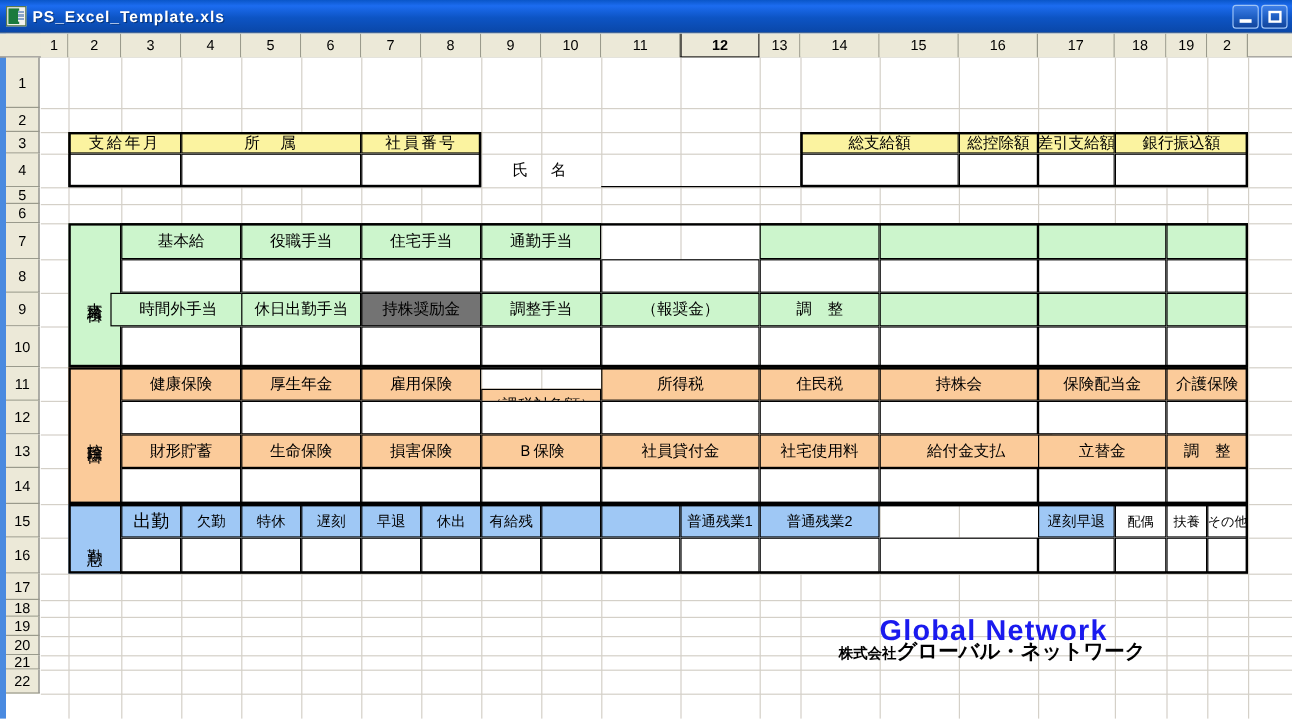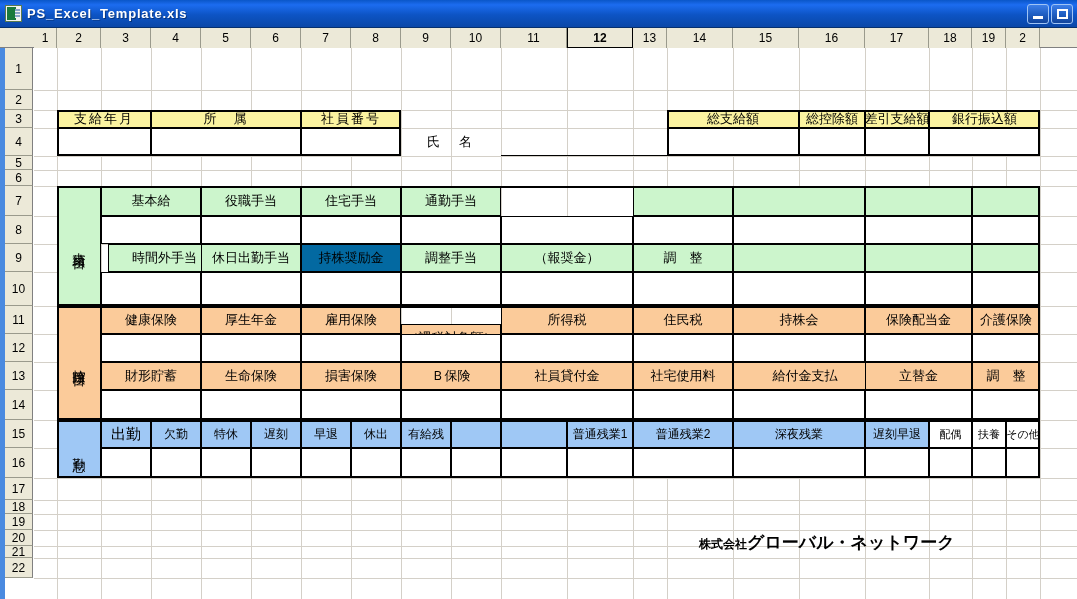--- a/index.html
+++ b/index.html
@@ -284,25 +284,25 @@
       <div class="box t-t t-b t-l t-r" style="left: 367px; top: 168px; width: 100px; height: 28px; background: rgb(255, 255, 255);"></div>
       <div class="box t-t t-b t-l t-r" style="left: 467px; top: 168px; width: 132px; height: 28px; background: rgb(255, 255, 255);"></div>
       <div class="box t-t t-b t-l t-r" style="left: 599px; top: 138px; width: 100px; height: 30px; background: rgb(204, 245, 204);"></div>
       <div class="box t-t t-b t-l t-r" style="left: 599px; top: 168px; width: 100px; height: 28px; background: rgb(255, 255, 255);"></div>
       <div class="box t-t t-b t-l t-r" style="left: 699px; top: 138px; width: 132px; height: 30px; background: rgb(204, 245, 204);"></div>
       <div class="box t-t t-b t-l t-r" style="left: 699px; top: 168px; width: 132px; height: 28px; background: rgb(255, 255, 255);"></div>
       <div class="box t-t t-b t-l t-r" style="left: 831px; top: 138px; width: 107px; height: 30px; background: rgb(204, 245, 204);"></div>
       <div class="box t-t t-b t-l t-r" style="left: 831px; top: 168px; width: 107px; height: 28px; background: rgb(255, 255, 255);"></div>
       <div class="box t-t t-b t-l t-r" style="left: 938px; top: 138px; width: 68px; height: 30px; background: rgb(204, 245, 204);"></div>
       <div class="box t-t t-b t-l t-r" style="left: 938px; top: 168px; width: 68px; height: 28px; background: rgb(255, 255, 255);"></div>
-      <div class="box t-t t-b t-l t-r" style="left: 74px; top: 196px; width: 113px; height: 28px; background: rgb(204, 245, 204);">時間外手当</div>
+      <div class="box t-t t-b t-l t-r" style="left: 58px; top: 196px; width: 113px; height: 28px; background: rgb(204, 245, 204);">時間外手当</div>
       <div class="box t-t t-b t-l t-r" style="left: 67px; top: 224px; width: 100px; height: 34px; background: rgb(255, 255, 255);"></div>
       <div class="box t-t t-b t-l t-r" style="left: 167px; top: 196px; width: 100px; height: 28px; background: rgb(204, 245, 204);">休日出勤手当</div>
       <div class="box t-t t-b t-l t-r" style="left: 167px; top: 224px; width: 100px; height: 34px; background: rgb(255, 255, 255);"></div>
-      <div class="box t-t t-b t-l t-r" style="left: 267px; top: 196px; width: 100px; height: 28px; background: #0369a1;">持株奨励金</div>
+      <div class="box t-t t-b t-l t-r" style="left: 267px; top: 196px; width: 100px; height: 28px; background: #737373;">持株奨励金</div>
       <div class="box t-t t-b t-l t-r" style="left: 267px; top: 224px; width: 100px; height: 34px; background: rgb(255, 255, 255);"></div>
       <div class="box t-t t-b t-l t-r" style="left: 367px; top: 196px; width: 100px; height: 28px; background: rgb(204, 245, 204);">調整手当</div>
       <div class="box t-t t-b t-l t-r" style="left: 367px; top: 224px; width: 100px; height: 34px; background: rgb(255, 255, 255);"></div>
       <div class="box t-t t-b t-l t-r" style="left: 467px; top: 196px; width: 132px; height: 28px; background: rgb(204, 245, 204);">（報奨金）</div>
       <div class="box t-t t-b t-l t-r" style="left: 467px; top: 224px; width: 132px; height: 34px; background: rgb(255, 255, 255);"></div>
       <div class="box t-t t-b t-l t-r" style="left: 599px; top: 196px; width: 100px; height: 28px; background: rgb(204, 245, 204);">調　整</div>
       <div class="box t-t t-b t-l t-r" style="left: 599px; top: 224px; width: 100px; height: 34px; background: rgb(255, 255, 255);"></div>
       <div class="box t-t t-b t-l t-r" style="left: 699px; top: 196px; width: 132px; height: 28px; background: rgb(204, 245, 204);"></div>
       <div class="box t-t t-b t-l t-r" style="left: 699px; top: 224px; width: 132px; height: 34px; background: rgb(255, 255, 255);"></div>
       <div class="box t-t t-b t-l t-r" style="left: 831px; top: 196px; width: 107px; height: 28px; background: rgb(204, 245, 204);"></div>
@@ -364,26 +364,26 @@
       <div class="box t-t t-b t-l t-r" style="left: 367px; top: 372px; width: 50px; height: 28px; background: rgb(159, 200, 245); font-size: 12px;">有給残</div>
       <div class="box t-t t-b t-l t-r" style="left: 367px; top: 400px; width: 50px; height: 30px; background: rgb(255, 255, 255);"></div>
       <div class="box t-t t-b t-l t-r" style="left: 417px; top: 372px; width: 50px; height: 28px; background: rgb(159, 200, 245); font-size: 12px;"></div>
       <div class="box t-t t-b t-l t-r" style="left: 417px; top: 400px; width: 50px; height: 30px; background: rgb(255, 255, 255);"></div>
       <div class="box t-t t-b t-l t-r" style="left: 467px; top: 372px; width: 66px; height: 28px; background: rgb(159, 200, 245); font-size: 12px;"></div>
       <div class="box t-t t-b t-l t-r" style="left: 467px; top: 400px; width: 66px; height: 30px; background: rgb(255, 255, 255);"></div>
       <div class="box t-t t-b t-l t-r" style="left: 533px; top: 372px; width: 66px; height: 28px; background: rgb(159, 200, 245); font-size: 12px;">普通残業1</div>
       <div class="box t-t t-b t-l t-r" style="left: 533px; top: 400px; width: 66px; height: 30px; background: rgb(255, 255, 255);"></div>
       <div class="box t-t t-b t-l t-r" style="left: 599px; top: 372px; width: 100px; height: 28px; background: rgb(159, 200, 245); font-size: 12px;">普通残業2</div>
       <div class="box t-t t-b t-l t-r" style="left: 599px; top: 400px; width: 100px; height: 30px; background: rgb(255, 255, 255);"></div>
-      <div class="box t-t t-b t-l t-r" style="left: 699px; top: 372px; width: 132px; height: 28px; background: rgb(159, 200, 245); font-size: 12px;">深夜残業</div>
       <div class="box t-t t-b t-l t-r" style="left: 699px; top: 400px; width: 132px; height: 30px; background: rgb(255, 255, 255);"></div>
       <div class="box t-t t-b t-l t-r" style="left: 831px; top: 372px; width: 64px; height: 28px; background: rgb(159, 200, 245); font-size: 12px;">遅刻早退</div>
       <div class="box t-t t-b t-l t-r" style="left: 831px; top: 400px; width: 64px; height: 30px; background: rgb(255, 255, 255);"></div>
       <div class="box t-t t-b t-l t-r" style="left: 895px; top: 372px; width: 43px; height: 28px; background: rgb(255, 255, 255); font-size: 11px;">配偶</div>
       <div class="box t-t t-b t-l t-r" style="left: 895px; top: 400px; width: 43px; height: 30px; background: rgb(255, 255, 255);"></div>
       <div class="box t-t t-b t-l t-r" style="left: 938px; top: 372px; width: 34px; height: 28px; background: rgb(255, 255, 255); font-size: 11px;">扶養</div>
       <div class="box t-t t-b t-l t-r" style="left: 938px; top: 400px; width: 34px; height: 30px; background: rgb(255, 255, 255);"></div>
       <div class="box t-t t-b t-l t-r" style="left: 972px; top: 372px; width: 34px; height: 28px; background: rgb(255, 255, 255); font-size: 11px;">その他</div>
       <div class="box t-t t-b t-l t-r" style="left: 972px; top: 400px; width: 34px; height: 30px; background: rgb(255, 255, 255);"></div>
       <div class="box thick" style="left: 23px; top: 372px; width: 983px; height: 58px;"></div>
+      <div id="logo-en" style="left: 699px; top: 464px; color: rgb(26, 26, 238);">Global Network</div>
       <div id="logo-jp" style="left: 665px; top: 483px;"><span class="pre">株式会社</span><span>グローバル・ネットワーク</span></div>
     </div>
 </div>
 
 </body></html>

